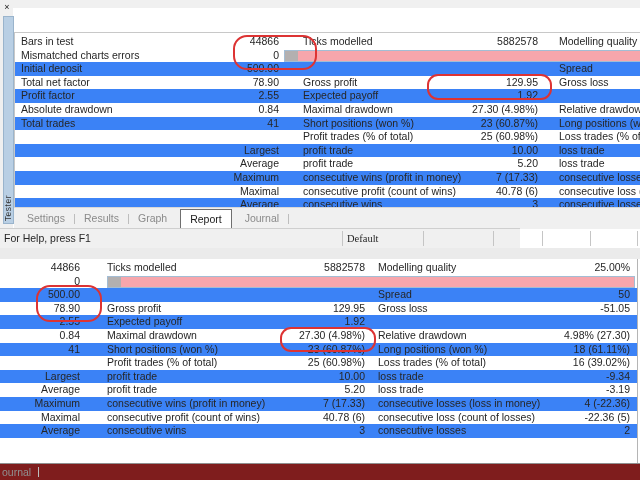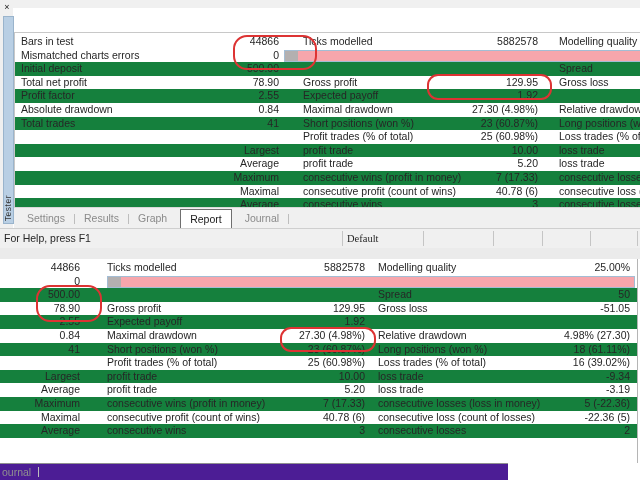--- a/index.html
+++ b/index.html
@@ -19,21 +19,21 @@
 
   
   .tablebox{position:absolute;background:#fff;overflow:hidden;}
   #top-table{left:14px;top:8px;width:626px;height:199px;
              border-top:1px solid #c8c8c8;border-left:1px solid #c8c8c8;margin-top:24px;}
   #bottom-panel{left:0;top:259px;width:640px;height:204px;}
   #bottom-inner{position:absolute;left:0;top:0;width:637px;height:204px;
                 border-right:1px solid #b5b5b5;overflow:hidden;}
   .rows{position:absolute;left:0;top:2px;right:0;}
   .trow{position:relative;height:13.6px;line-height:13.6px;white-space:nowrap;}
-  .trow.shade{background:#15803d;padding-left:48px;}
+  .trow.shade{background:#3b82f6;padding-left:48px;}
   .cell{position:absolute;top:0;white-space:nowrap;}
 
   
   .tt .c1{left:6px;}
   .tt .c2{left:120px;width:144px;text-align:right;}
   .tt .c3{left:288px;}
   .tt .c4{left:370px;width:153px;text-align:right;}
   .tt .c5{left:544px;}
 
   
@@ -52,32 +52,32 @@
   
   .tab-strip{position:absolute;left:14px;top:207px;width:626px;height:21px;background:#f0f0f0;
              border-top:1px solid #d8d8d8;display:flex;align-items:center;}
   .tab{padding:0 9px;color:#8a8a8a;height:17px;line-height:17px;}
   .tab.active{background:#fff;border:1px solid #6f6f6f;border-bottom:none;color:#1a1a1a;
               height:18px;line-height:18px;margin:0 4px;}
   .tabsep{width:1px;height:10px;background:#bdbdbd;}
   .tab-lead{width:4px;}
 
   
-  .status-bar{position:absolute;left:0;top:228px;width:640px;height:20px;background:#f0f0f0;
+  .status-bar{position:absolute;left:0;top:228px;width:520px;height:20px;background:#f0f0f0;
               border-top:1px solid #cfcfcf;line-height:19px;}
   .status-help{position:absolute;left:4px;top:0;}
   .status-profile{position:absolute;left:347px;top:0;font-family:Liberation Serif, serif;}
   .status-sep{position:absolute;top:2px;width:1px;height:15px;background:#c5c5c5;}
 
   
   .panel-gap{position:absolute;left:0;top:248px;width:640px;height:11px;background:#ebebeb;
              border-bottom:1px solid #9a9a9a;}
 
   
-  .bottom-tabs{position:absolute;left:0;top:463px;width:508px;height:17px;background:#4c1d95;
+  .bottom-tabs{position:absolute;left:0;top:463px;width:640px;height:17px;background:#7f1d1d;
                border-top:1px solid #8f8f8f;line-height:16px;}
   .remnant{position:absolute;left:2px;top:0;color:#909090;}
   .remnant-sep{position:absolute;left:38px;top:3px;width:1px;height:10px;background:#bdbdbd;}
 
   
   .ann{position:absolute;border:2px solid #dd3333;background:transparent;z-index:8;}
 </style>
 </head>
 <body>
 
@@ -108,21 +108,21 @@
           <div class="qbar">
             <div class="qbar-gray"></div>
           </div>
         </div>
         <div class="trow shade">
           <span class="cell c1">Initial deposit</span>
           <span class="cell c2">500.00</span>
           <span class="cell c5">Spread</span>
         </div>
         <div class="trow">
-          <span class="cell c1">Total net profit</span>
+          <span class="cell c1">Total net factor</span>
           <span class="cell c2">78.90</span>
           <span class="cell c3">Gross profit</span>
           <span class="cell c4">129.95</span>
           <span class="cell c5">Gross loss</span>
         </div>
         <div class="trow shade">
           <span class="cell c1">Profit factor</span>
           <span class="cell c2">2.55</span>
           <span class="cell c3">Expected payoff</span>
           <span class="cell c4">1.92</span>
@@ -269,21 +269,21 @@
             <span class="cell c2">profit trade</span>
             <span class="cell c3">5.20</span>
             <span class="cell c4">loss trade</span>
             <span class="cell c5">-3.19</span>
           </div>
           <div class="trow shade">
             <span class="cell c1">Maximum</span>
             <span class="cell c2">consecutive wins (profit in money)</span>
             <span class="cell c3">7 (17.33)</span>
             <span class="cell c4">consecutive losses (loss in money)</span>
-            <span class="cell c5">5 (-22.36)</span>
+            <span class="cell c5">4 (-22.36)</span>
           </div>
           <div class="trow">
             <span class="cell c1">Maximal</span>
             <span class="cell c2">consecutive profit (count of wins)</span>
             <span class="cell c3">40.78 (6)</span>
             <span class="cell c4">consecutive loss (count of losses)</span>
             <span class="cell c5">-22.36 (5)</span>
           </div>
           <div class="trow shade">
             <span class="cell c1">Average</span>

